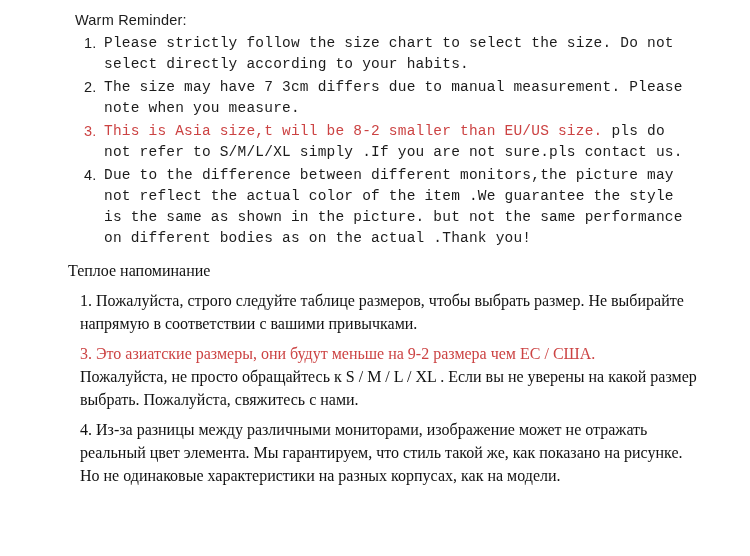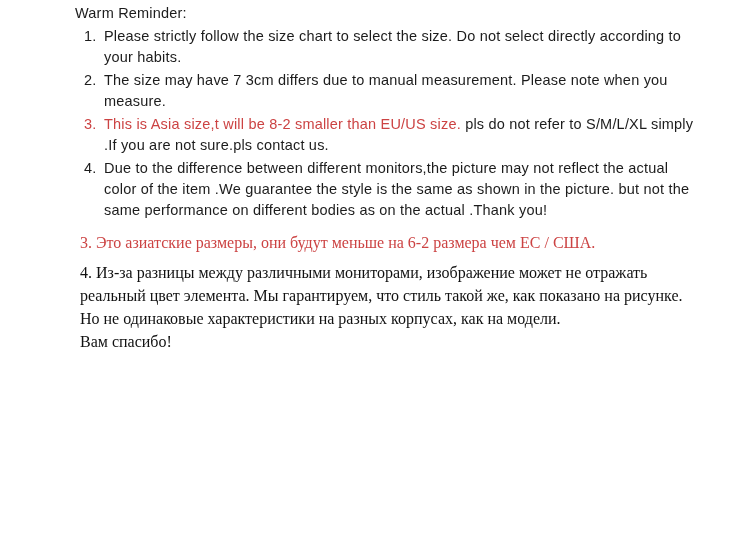--- a/index.html
+++ b/index.html
@@ -6,42 +6,42 @@
   body {
     width: 750px;
     height: 556px;
     background: #ffffff;
     overflow: hidden;
   }
   .page {
     box-sizing: border-box;
     width: 750px;
     height: 512px;
-    padding: 3px 40px 0 66px;
+    padding: 10px 40px 0 66px;
     color: #1a1a1a;
   }
 
   
   .en {
     font-family: "Liberation Sans", sans-serif;
     font-size: 14.5px;
     line-height: 21px;
     letter-spacing: 0.2px;
     color: #1c1c1c;
     padding-right: 16px;
   }
   .en-title { margin-left: 9px; }
   .en-list { margin-top: 2px; }
   .en-item {
     display: flex;
     padding-left: 18px;
     margin-top: 2px;
   }
   .en-item .num { flex: 0 0 20px; }
-  .en-item .body { flex: 1; max-width: 592px; }
+  .en-item .body { flex: 1; max-width: 592px; font-family: Liberation Mono, monospace; }
 
   
   .ru {
     font-family: "Liberation Serif", serif;
     font-size: 16px;
     line-height: 23px;
     color: #111111;
     margin-top: 10px;
     padding-right: 12px;
   }
@@ -78,26 +78,28 @@
 
       <div class="en-item">
         <span class="num">4.</span>
         <span class="body">Due to the difference between different monitors,the picture may not reflect the actual color of the item .We guarantee the style is the same as shown in the picture. but not the same performance on different bodies as on the actual .Thank you!</span>
       </div>
 
     </div>
   </div>
 
   <div class="ru">
+    <div class="ru-title">Теплое напоминание</div>
 
+    <div class="ru-para">1. Пожалуйста, строго следуйте таблице размеров, чтобы выбрать размер. Не выбирайте напрямую в соответствии с вашими привычками.</div>
 
 
     <div class="ru-para">
-      <span class="red block">3. Это азиатские размеры, они будут меньше на 6-2 размера чем ЕС / США.</span>
+      <span class="red block">3. Это азиатские размеры, они будут меньше на 9-2 размера чем ЕС / США.</span>
+      <span>Пожалуйста, не просто обращайтесь к S / M / L / XL . Если вы не уверены на какой размер выбрать. Пожалуйста, свяжитесь с нами.</span>
     </div>
 
     <div class="ru-para">
       <span>4. Из-за разницы между различными мониторами, изображение может не отражать реальный цвет элемента. Мы гарантируем, что стиль такой же, как показано на рисунке. Но не одинаковые характеристики на разных корпусах, как на модели.</span>
-      <span class="block">Вам спасибо!</span>
     </div>
   </div>
 
 </div>
 
 </body></html>

